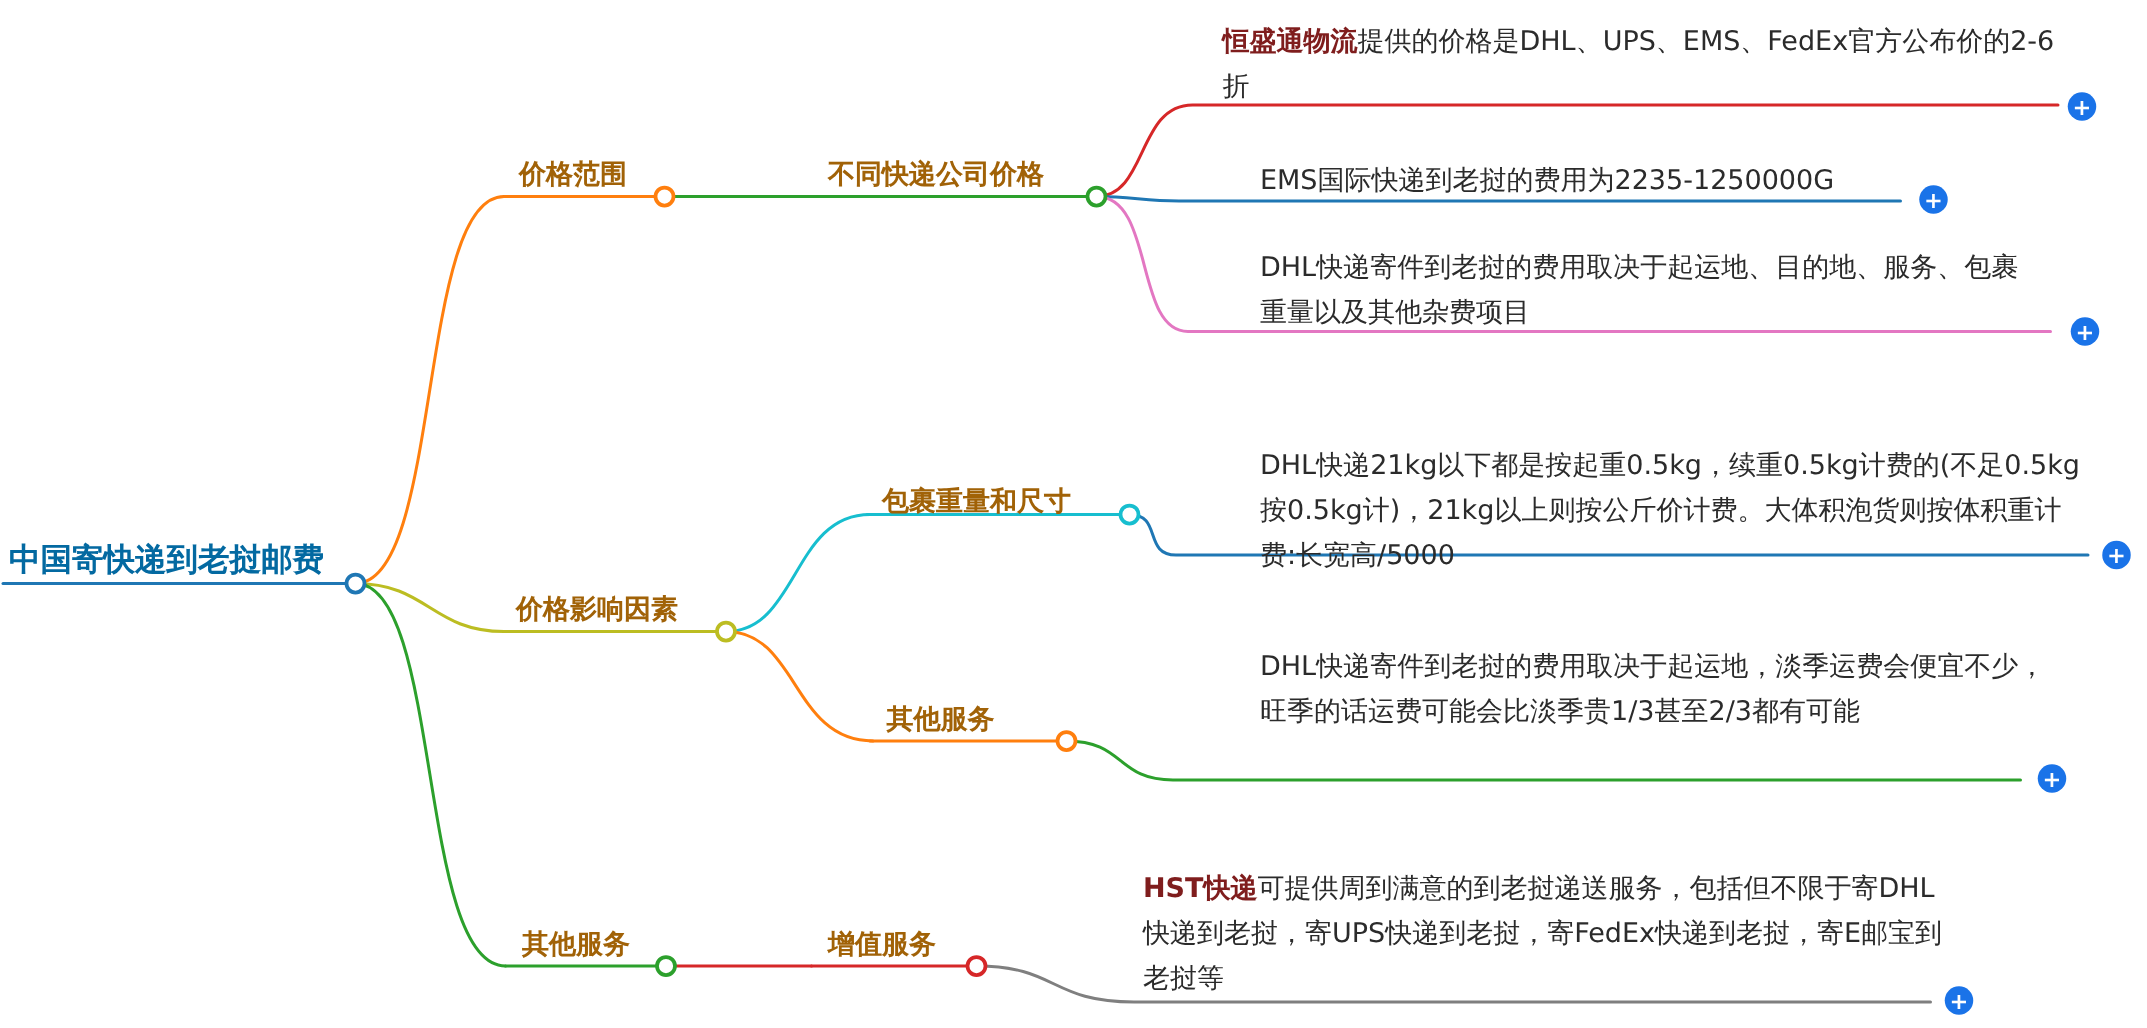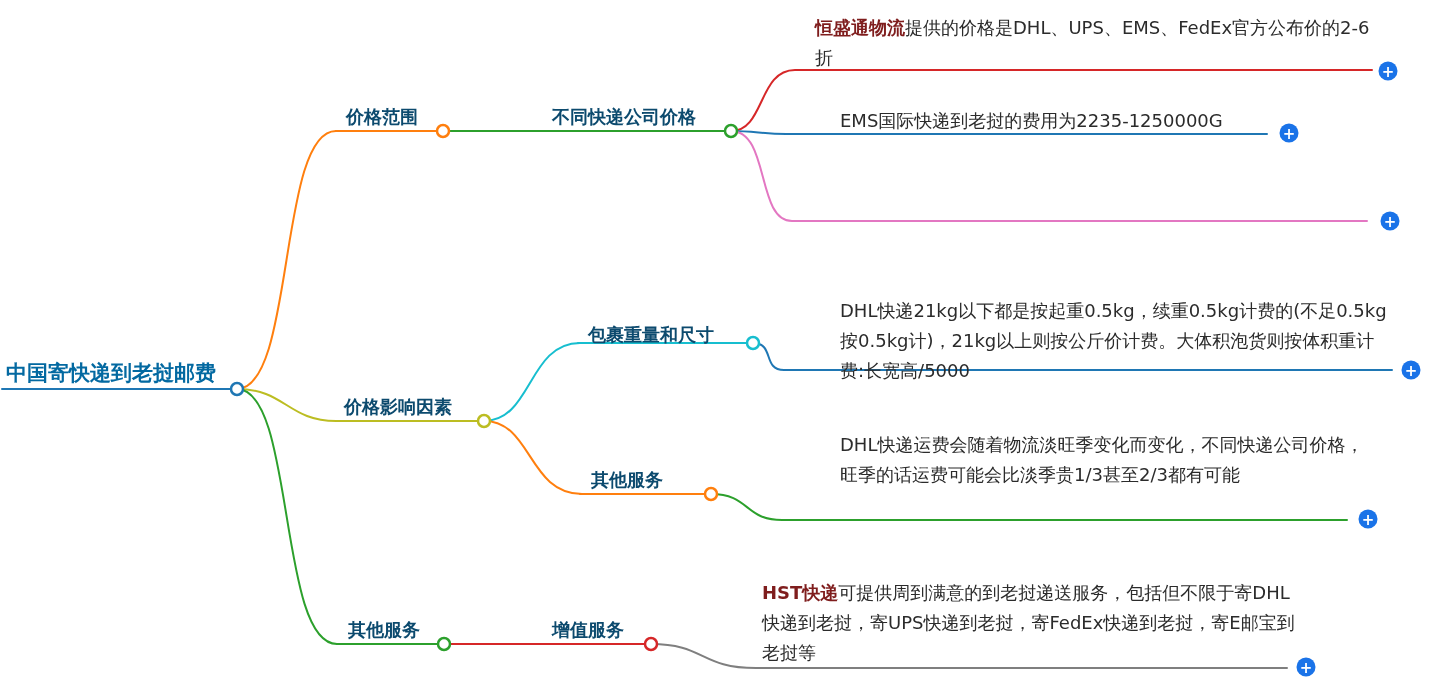--- a/index.html
+++ b/index.html
@@ -11,21 +11,21 @@
     height: 685px;
     background: #ffffff;
     overflow: hidden;
   }
   .canvas > svg { position: absolute; left: 0; top: 0; }
   .node-label {
     position: absolute;
     font-weight: bold;
     font-size: 18px;
     line-height: 26px;
-    color: #0c4a6e;
+    color: #a16207;
     white-space: nowrap;
     cursor: pointer;
   }
   .root-label { font-size: 21px; line-height: 27px; color: #0369a1; }
   .leaf-text {
     position: absolute;
     font-size: 18px;
     line-height: 30px;
     color: #2b2b2b;
     cursor: pointer;
@@ -115,20 +115,21 @@
   <div class="node-label" style="left:344px; top:394px;">价格影响因素</div>
   <div class="node-label" style="left:588px; top:322px;">包裹重量和尺寸</div>
   <div class="node-label" style="left:591px; top:467px;">其他服务</div>
   <div class="node-label" style="left:348px; top:617px;">其他服务</div>
   <div class="node-label" style="left:552px; top:617px;">增值服务</div>
 
   <div class="leaf-text" style="left:815px; top:13px; width:556px;"><b>恒盛通物流</b><span>提供的价格是DHL、UPS、EMS、FedEx官方公布价的2-6折</span></div>
 
   <div class="leaf-text" style="left:840px; top:106px; width:450px; white-space:nowrap;"><span>EMS国际快递到老挝的费用为2235-1250000G</span></div>
 
+  <div class="leaf-text" style="left:840px; top:164px; width:520px;"><span>DHL快递寄件到老挝的费用取决于起运地、目的地、服务、包裹重量以及其他杂费项目</span></div>
 
   <div class="leaf-text" style="left:840px; top:296px; width:550px;"><span>DHL快递21kg以下都是按起重0.5kg，续重0.5kg计费的(不足0.5kg按0.5kg计)，21kg以上则按公斤价计费。大体积泡货则按体积重计费:长宽高/5000</span></div>
 
-  <div class="leaf-text" style="left:840px; top:430px; width:540px;"><span>DHL快递运费会随着物流淡旺季变化而变化，不同快递公司价格，旺季的话运费可能会比淡季贵1/3甚至2/3都有可能</span></div>
+  <div class="leaf-text" style="left:840px; top:430px; width:540px;"><span>DHL快递寄件到老挝的费用取决于起运地，淡季运费会便宜不少，旺季的话运费可能会比淡季贵1/3甚至2/3都有可能</span></div>
 
   <div class="leaf-text" style="left:762px; top:578px; width:545px;"><b>HST快递</b><span>可提供周到满意的到老挝递送服务，包括但不限于寄DHL快递到老挝，寄UPS快递到老挝，寄FedEx快递到老挝，寄E邮宝到老挝等</span></div>
 
 </div>
 
 </body></html>

